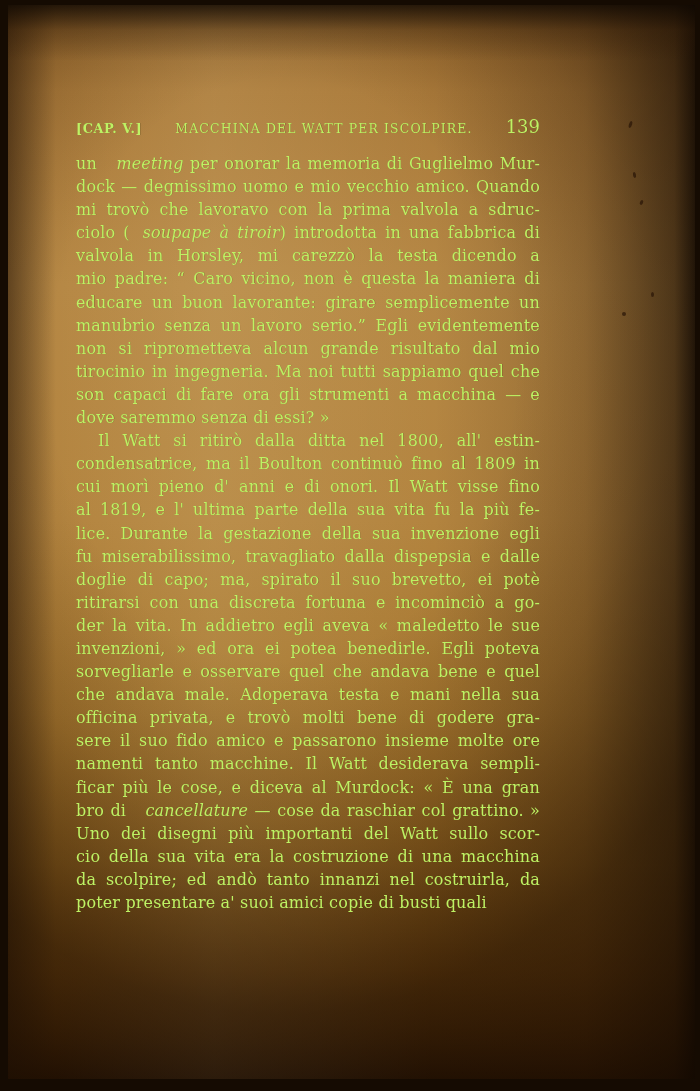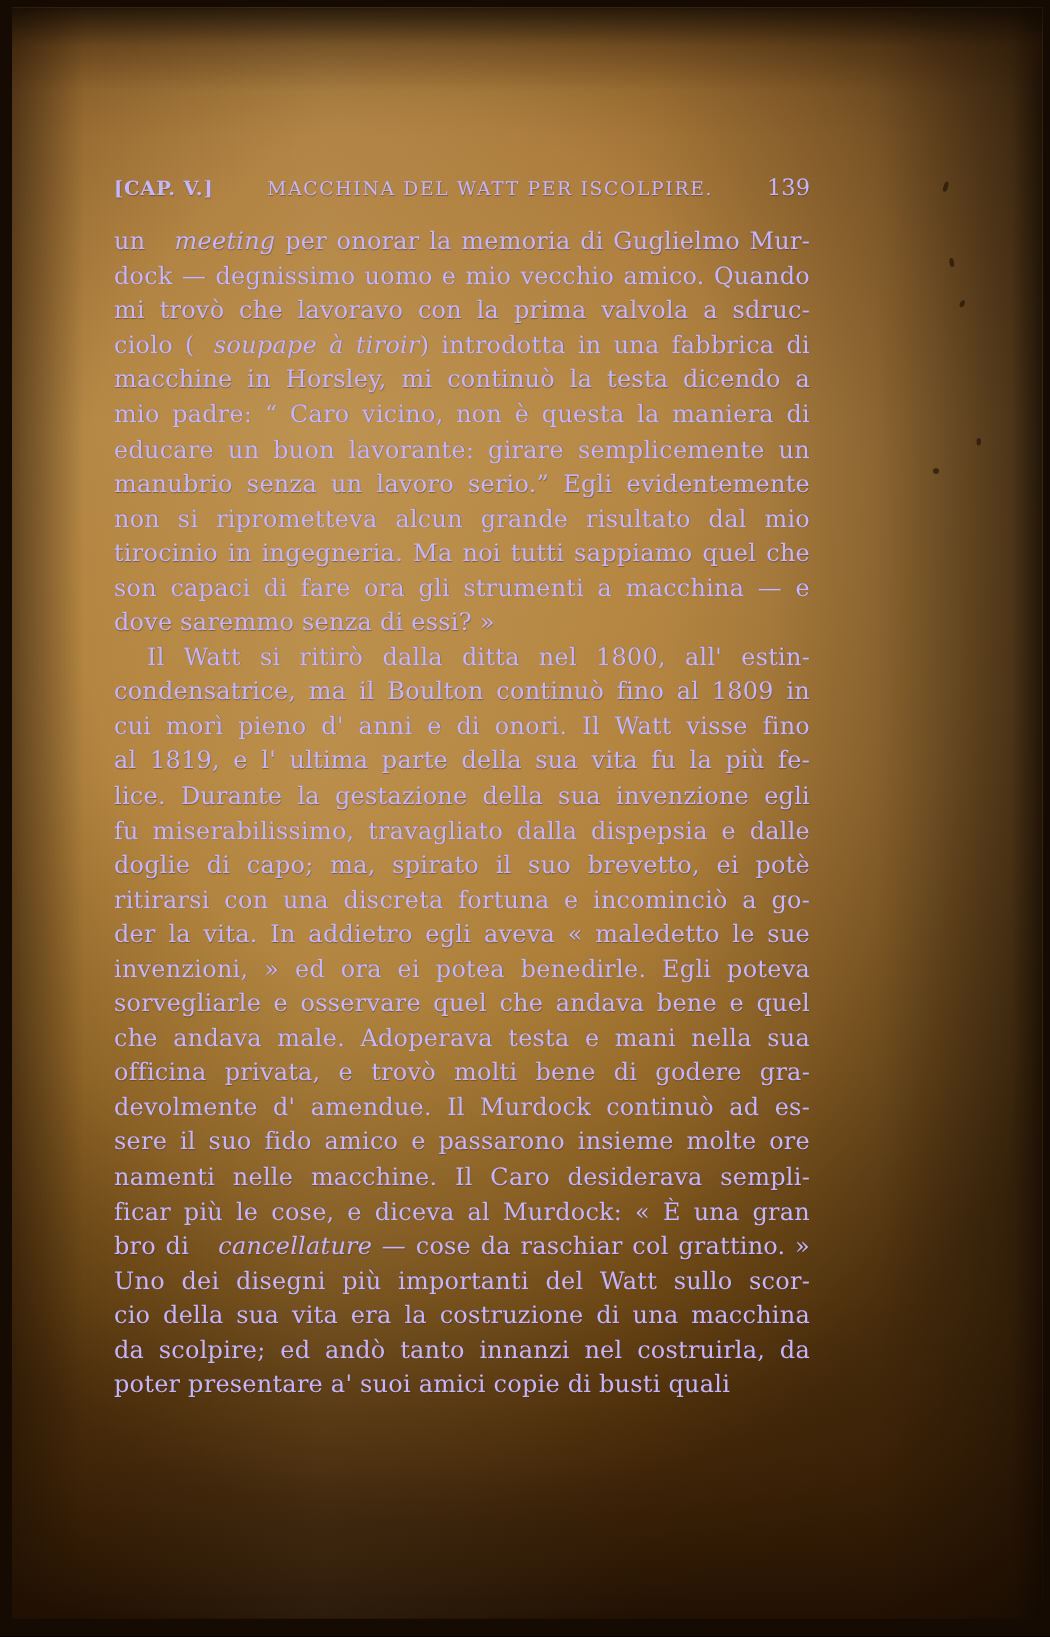--- a/index.html
+++ b/index.html
@@ -32,21 +32,21 @@
       rgba(0,0,0,0) 45%, rgba(35,17,3,0.18) 70%, rgba(25,12,2,0.5) 100%);
   }
   .top-streak {
     position: absolute; left: 0; right: 0; top: 0; height: 56px; pointer-events: none;
     background: linear-gradient(180deg,
       rgba(15,8,2,0.8) 0%, rgba(40,22,6,0.3) 45%, rgba(0,0,0,0) 100%);
   }
   .page-content {
     position: absolute;
     left: 76px; top: 116px; width: 464px;
-    color: #c4b5fd;
+    color: #bef264;
     text-shadow: 0.3px 0.4px 0.6px rgba(70,40,15,0.45);
   }
   .header {
     display: flex;
     align-items: baseline;
     margin-bottom: 15px;
   }
   .chap {
     font-size: 13px;
     font-weight: bold;
@@ -54,21 +54,21 @@
     white-space: nowrap;
   }
   .running-title {
     flex: 1;
     text-align: center;
     font-size: 12.5px;
     letter-spacing: 1.1px;
     white-space: nowrap;
   }
   .pagenum {
-    font-size: 15px;
+    font-size: 18px;
     white-space: nowrap;
     text-align: center;
   }
   .body-text {
     font-size: 16px;
     line-height: 23.1px;
     letter-spacing: 0.15px;
   }
   .line {
     text-align: justify;
@@ -103,44 +103,43 @@
     <div class="header">
       <span class="chap">[CAP. V.]</span>
       <span class="running-title">MACCHINA DEL WATT PER ISCOLPIRE.</span>
       <span class="pagenum">139</span>
     </div>
     <div class="body-text">
         <div class="line"><span>un </span><em>meeting</em><span> per onorar la memoria di Guglielmo Mur-</span></div>
         <div class="line"><span>dock — degnissimo uomo e mio vecchio amico. Quando</span></div>
         <div class="line"><span>mi trovò che lavoravo con la prima valvola a sdruc-</span></div>
         <div class="line"><span>ciolo (</span><em>soupape à tiroir</em><span>) introdotta in una fabbrica di</span></div>
-        <div class="line"><span>macchine in Horsley, mi continuò la testa dicendo a</span></div>
+        <div class="line"><span>valvola in Horsley, mi carezzò la testa dicendo a</span></div>
         <div class="line"><span>mio padre: “ Caro vicino, non è questa la maniera di</span></div>
         <div class="line"><span>educare un buon lavorante: girare semplicemente un</span></div>
         <div class="line"><span>manubrio senza un lavoro serio.” Egli evidentemente</span></div>
         <div class="line"><span>non si riprometteva alcun grande risultato dal mio</span></div>
         <div class="line"><span>tirocinio in ingegneria. Ma noi tutti sappiamo quel che</span></div>
         <div class="line"><span>son capaci di fare ora gli strumenti a macchina — e</span></div>
         <div class="line line-last"><span>dove saremmo senza di essi? »</span></div>
         <div class="line line-indent"><span>Il Watt si ritirò dalla ditta nel 1800, all' estin-</span></div>
         <div class="line"><span>condensatrice, ma il Boulton continuò fino al 1809 in</span></div>
         <div class="line"><span>cui morì pieno d' anni e di onori. Il Watt visse fino</span></div>
         <div class="line"><span>al 1819, e l' ultima parte della sua vita fu la più fe-</span></div>
         <div class="line"><span>lice. Durante la gestazione della sua invenzione egli</span></div>
         <div class="line"><span>fu miserabilissimo, travagliato dalla dispepsia e dalle</span></div>
         <div class="line"><span>doglie di capo; ma, spirato il suo brevetto, ei potè</span></div>
         <div class="line"><span>ritirarsi con una discreta fortuna e incominciò a go-</span></div>
         <div class="line"><span>der la vita. In addietro egli aveva « maledetto le sue</span></div>
         <div class="line"><span>invenzioni, » ed ora ei potea benedirle. Egli poteva</span></div>
         <div class="line"><span>sorvegliarle e osservare quel che andava bene e quel</span></div>
         <div class="line"><span>che andava male. Adoperava testa e mani nella sua</span></div>
         <div class="line"><span>officina privata, e trovò molti bene di godere gra-</span></div>
-        <div class="line"><span>devolmente d' amendue. Il Murdock continuò ad es-</span></div>
         <div class="line"><span>sere il suo fido amico e passarono insieme molte ore</span></div>
-        <div class="line"><span>namenti nelle macchine. Il Caro desiderava sempli-</span></div>
+        <div class="line"><span>namenti tanto macchine. Il Watt desiderava sempli-</span></div>
         <div class="line"><span>ficar più le cose, e diceva al Murdock: « È una gran</span></div>
         <div class="line"><span>bro di </span><em>cancellature</em><span> — cose da raschiar col grattino. »</span></div>
         <div class="line"><span>Uno dei disegni più importanti del Watt sullo scor-</span></div>
         <div class="line"><span>cio della sua vita era la costruzione di una macchina</span></div>
         <div class="line"><span>da scolpire; ed andò tanto innanzi nel costruirla, da</span></div>
         <div class="line line-last"><span>poter presentare a' suoi amici copie di busti quali</span></div>
       </div>
   </div>
 
   <div class="speck speck-1"></div>

